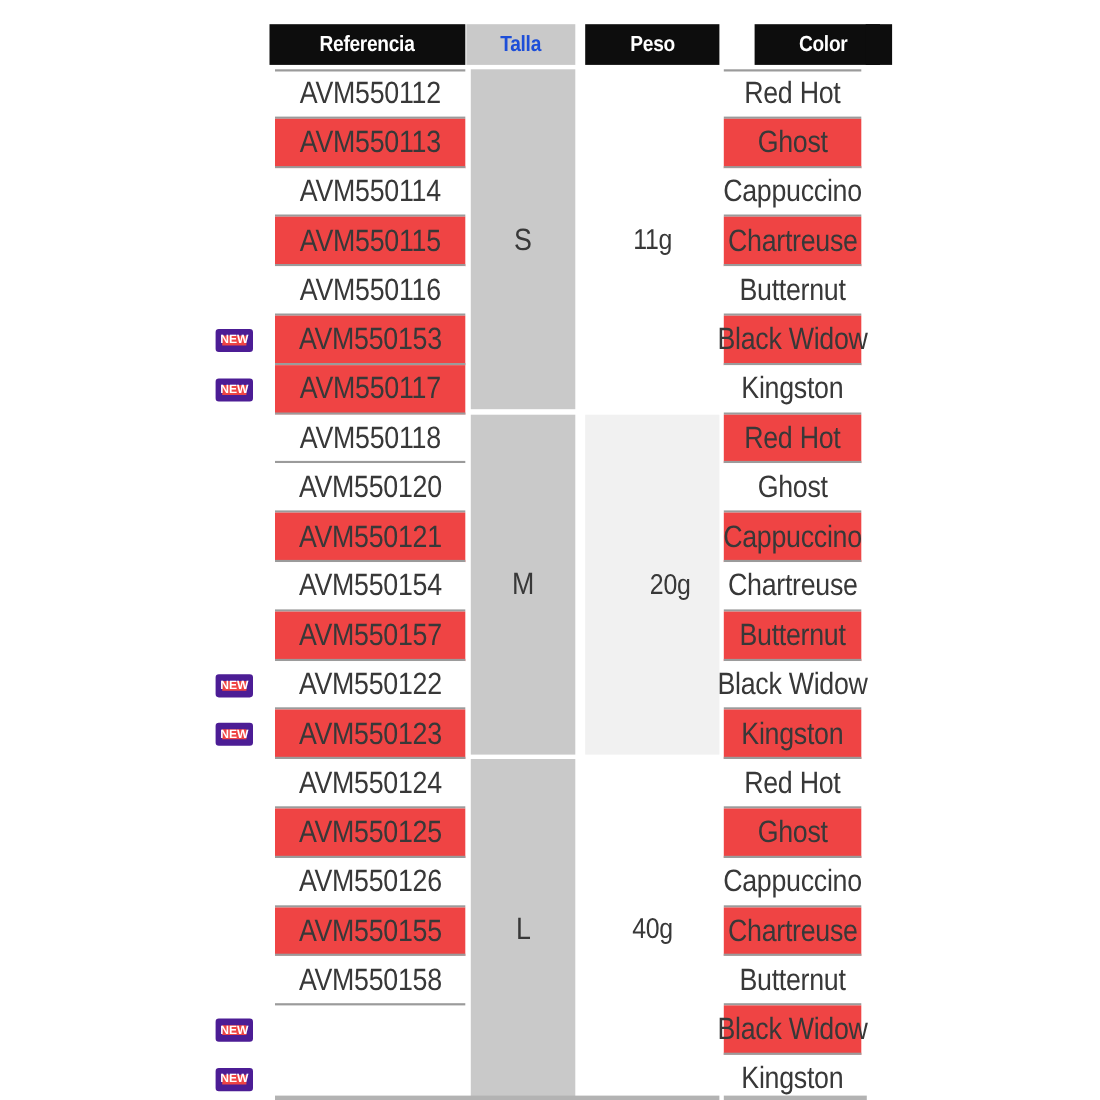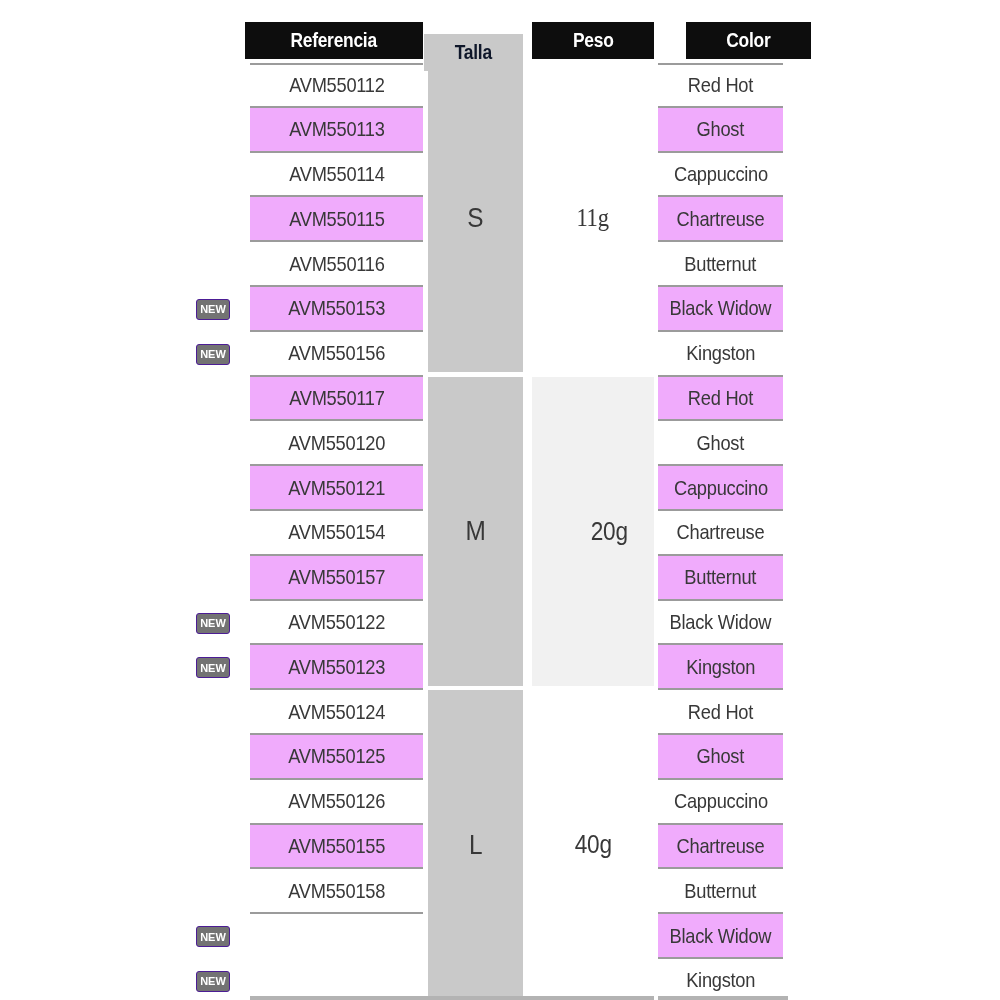--- a/index.html
+++ b/index.html
@@ -14,55 +14,55 @@
   .abs { position:absolute; }
 
   
   .hcell {
     position:absolute;
     top:22px; height:37px;
     display:flex; align-items:center; justify-content:center;
     background:#0d0d0d; color:#ffffff;
     font-size:20px; font-weight:bold;
   }
-  .hcell.gray { background:#c9c9c9; color:#0f172a;margin-top:12px; }
+  .hcell.gray { background:#c9c9c9; color:#1d4ed8; }
 
   
   .rowcol {
     position:absolute; top:63px;
     display:flex; flex-direction:column;
   }
   .cell {
     flex:none; height:44.8px; width:100%;
     display:flex; align-items:center; justify-content:center;
-    font-size:21px; color:#383838;
+    font-size:28px; color:#383838;
     background:#ffffff;
     border-bottom:2px solid #9b9b9b;
   }
-  .cell.alt { background:#f0abfc; }
+  .cell.alt { background:#ef4444; }
   .cell.first { border-top:2px solid #9b9b9b; }
 
   
   .mergedcol { position:absolute; top:63px; height:937px; }
   .merged {
     position:absolute; left:0; width:100%;
     display:flex; align-items:center; justify-content:center;
     color:#383838;
   }
   .merged.talla { background:#c9c9c9; font-size:28px; }
   .merged.peso  { background:#ffffff; font-size:26px; }
   .merged.peso.alt { background:#f1f1f1;padding-left:32px; }
 
   
   .ct { display:inline-block; transform:scaleX(.87); white-space:nowrap; letter-spacing:-.3px; }
 
   
   .badge {
     position:absolute; left:196px; width:34px; height:21px;
-    background:#737373; border:1px solid #4c1d95; border-radius:3px;
+    background:#ef4444; border:6px solid #4c1d95; border-radius:3px;
     color:#ffffff; font-size:11px; font-weight:bold;
     display:flex; align-items:center; justify-content:center;
   }
 
   
   .bbar { position:absolute; top:996px; height:4px; background:#b3b3b3; }
 </style>
 </head>
 <body>
 
@@ -96,25 +96,25 @@
       </div>
       <div class="cell alt">
         <span class="ct">AVM550115</span>
       </div>
       <div class="cell">
         <span class="ct">AVM550116</span>
       </div>
       <div class="cell alt">
         <span class="ct">AVM550153</span>
       </div>
-      <div class="cell">
-        <span class="ct">AVM550156</span>
-      </div>
       <div class="cell alt">
         <span class="ct">AVM550117</span>
+      </div>
+      <div class="cell">
+        <span class="ct">AVM550118</span>
       </div>
       <div class="cell">
         <span class="ct">AVM550120</span>
       </div>
       <div class="cell alt">
         <span class="ct">AVM550121</span>
       </div>
       <div class="cell">
         <span class="ct">AVM550154</span>
       </div>
@@ -148,21 +148,21 @@
         <span class="ct">S</span>
       </div>
       <div class="merged talla" style="top: 313.6px; height: 309px;">
         <span class="ct">M</span>
       </div>
       <div class="merged talla" style="top: 627.2px; height: 309px;">
         <span class="ct">L</span>
       </div>
     </div>
   <div class="mergedcol" style="left:532px;width:122px;">
-      <div class="merged peso" style="top: 0px; height: 309px; font-family: Liberation Serif, serif;">
+      <div class="merged peso" style="top: 0px; height: 309px;">
         <span class="ct">11g</span>
       </div>
       <div class="merged peso alt" style="top: 313.6px; height: 309px;">
         <span class="ct">20g</span>
       </div>
       <div class="merged peso" style="top: 627.2px; height: 309px;">
         <span class="ct">40g</span>
       </div>
     </div>
   <div class="rowcol" style="left:658px;width:125px;">

